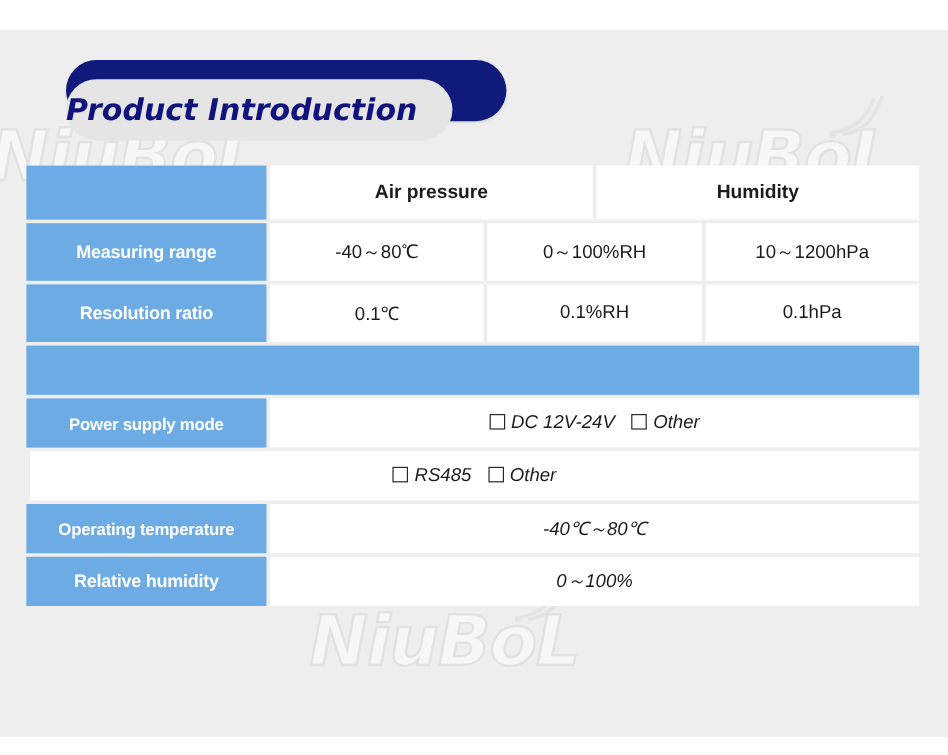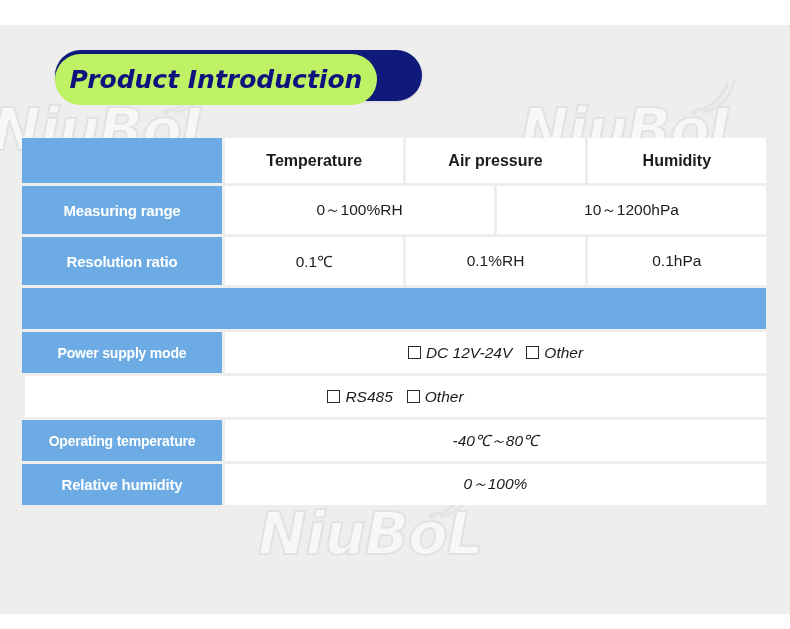--- a/index.html
+++ b/index.html
@@ -58,28 +58,27 @@
     top: 50px;
     width: 367px;
     height: 51px;
     border-radius: 26px;
     background: #0f1a7a;
     box-shadow: 0 1px 3px rgba(0,0,0,0.10);
   }
   .badge-inner {
     position: absolute;
     left: 0;
-    top: 4px;
+    top: 16px;
     width: 322px;
     height: 51px;
     border-radius: 26px;
-    background: #bef264;
+    background: #e5e5e5;
     display: flex;
     align-items: center;
-    justify-content: center;
   }
   .badge-text {
     font-family: "DejaVu Sans", sans-serif;
     font-weight: 700;
     font-style: italic;
     font-size: 25px;
     color: #10137e;
     letter-spacing: 0px;
     white-space: nowrap;
   }
@@ -196,27 +195,27 @@
   <div class="badge">
     <div class="badge-inner">
       <span class="badge-text">Product Introduction</span>
     </div>
   </div>
 
   <div class="tbl">
 
     <div class="row r-head">
       <div class="lbl"></div>
-      <div class="cell head c3">Temperature</div>
       <div class="cell head c3">Air pressure</div>
       <div class="cell head c3">Humidity</div>
     </div>
 
     <div class="row r-data">
       <div class="lbl">Measuring range</div>
+      <div class="cell c3">-40～80℃</div>
       <div class="cell c3">0～100%RH</div>
       <div class="cell c3">10～1200hPa</div>
     </div>
 
 
     <div class="row r-data">
       <div class="lbl">Resolution ratio</div>
       <div class="cell c3">0.1℃</div>
       <div class="cell c3">0.1%RH</div>
       <div class="cell c3">0.1hPa</div>

